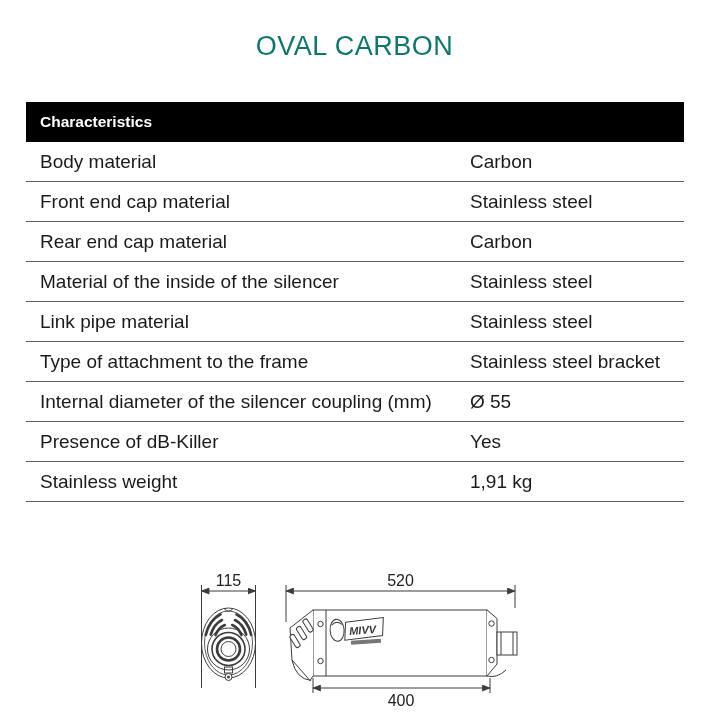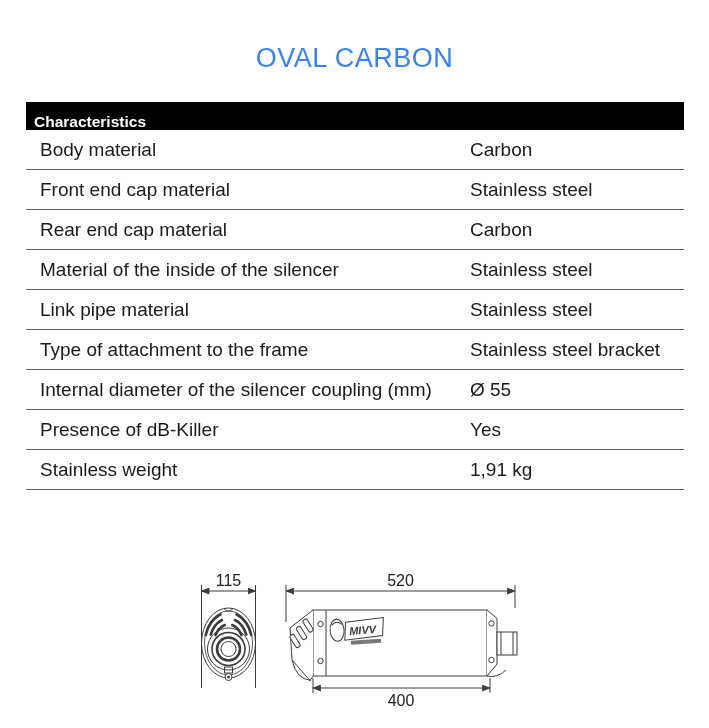--- a/index.html
+++ b/index.html
@@ -5,41 +5,41 @@
   html,body{margin:0;padding:0;background:#ffffff;}
   .page{
     position:relative;
     width:709px;height:728px;
     background:#ffffff;
     font-family:"Liberation Sans", sans-serif;
     color:#1b1b1b;
     overflow:hidden;
   }
   .page-title{
-    margin:12px;
+    margin:0;
     padding-top:31px;
     text-align:center;
     font-size:27px;
     font-weight:400;
     letter-spacing:0.5px;
-    color:#3b82f6;
+    color:#0f766e;
   }
   .char-table{
     position:absolute;
     top:102px;left:26px;
     width:658px;
   }
   .table-header{
-    height:28px;
+    height:40px;
     line-height:40px;
     background:#000000;
     color:#ffffff;
     font-size:15.5px;
     font-weight:bold;
-    padding-left:8px;
+    padding-left:14px;
     box-sizing:border-box;
   }
   .spec-row{
     display:flex;
     align-items:center;
     height:39px;
     border-bottom:1px solid #5d5d5d;
     font-size:19px;
   }
   .spec-label{

